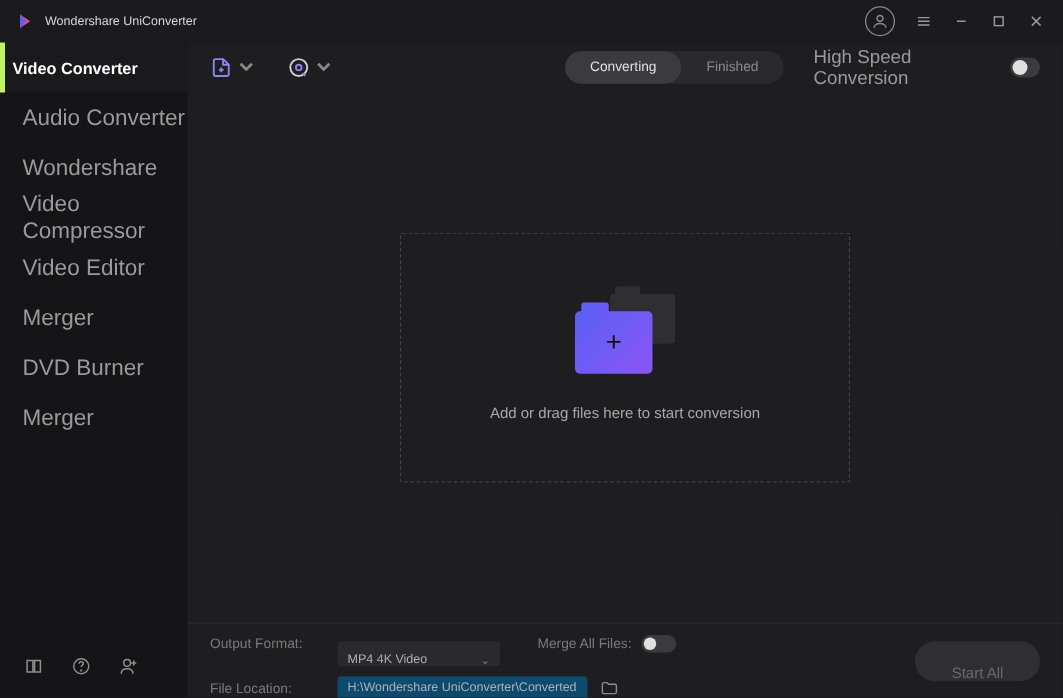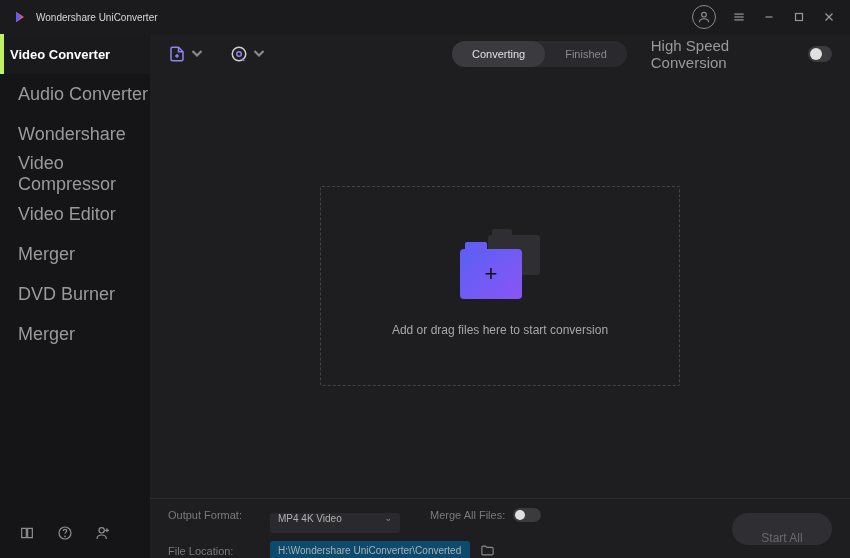--- a/index.html
+++ b/index.html
@@ -42,21 +42,21 @@
   .folder-back::before{content:"";position:absolute;top:-6px;left:4px;width:20px;height:8px;background:#2f2f33;border-radius:2px 2px 0 0;}
   .folder-front { position:absolute; left:0; bottom:0; width:62px; height:50px; background: linear-gradient(135deg,#5a60f5 0%,#8a55f5 100%); border-radius:4px; display:flex; align-items:center; justify-content:center;}
   .folder-front::before{content:"";position:absolute;top:-7px;left:5px;width:22px;height:9px;background:linear-gradient(135deg,#5a60f5 0%,#7058f5 100%);border-radius:2px 2px 0 0;}
   .folder-front .plus{font-size:22px;font-weight:400;color:#111;}
   .droptext { font-size: 12px; color:#a8a8a8;}
 
   .footer { height: 60px; border-top: 1px solid #2a2a2e; padding: 8px 18px; display:flex; align-items:center; position: relative;}
   .footer .col{display:flex;flex-direction:column;gap:8px; }
   .footer .row{display:flex;align-items:center;gap:10px;}
   .footer .lbl{font-size:11px;color:#7a7a7a;width:92px;}
-  .footer .dropdown{width:130px;height:20px;background:#2a2a2e;border-radius:3px;font-size:10px;color:#b0b0b0;display:flex;align-items:flex-start;padding:0 8px;justify-content:space-between;cursor:pointer;margin-top:16px;}
+  .footer .dropdown{width:130px;height:20px;background:#2a2a2e;border-radius:3px;font-size:10px;color:#b0b0b0;display:flex;align-items:flex-end;padding:0 8px;justify-content:space-between;cursor:pointer;margin-top:16px;}
   .footer .dropdown .chev{font-size:9px;color:#888;}
   .footer .fileloc{width:200px;height:20px;background:#0c4a6e;border-radius:3px;font-size:10px;color:#b0b0b0;display:flex;align-items:center;padding:0 8px;cursor:text;overflow:hidden;white-space:nowrap;}
   .footer .foldericon{width:16px;height:16px;color:#8a8a8a;cursor:pointer;display:flex;align-items:center;}
   .footer .foldericon svg{width:15px;height:15px;}
   .footer .merge{display:flex;align-items:center;gap:8px;margin-left:20px;}
   .footer .merge .lbl2{font-size:11px;color:#7a7a7a;}
   .footer .mtoggle{width:28px;height:14px;background:#3a3a3f;border-radius:7px;position:relative;cursor:pointer;}
   .footer .mtoggle::after{content:"";position:absolute;width:10px;height:10px;background:#e0e0e0;border-radius:50%;top:2px;left:2px;}
   .footer .startall{position:absolute;right:18px;top:14px;width:100px;height:32px;border-radius:16px;background:#2f2f33;color:#6a6a6a;font-size:12px;display:flex;align-items:flex-end;justify-content:center;cursor:pointer;}
 </style>

